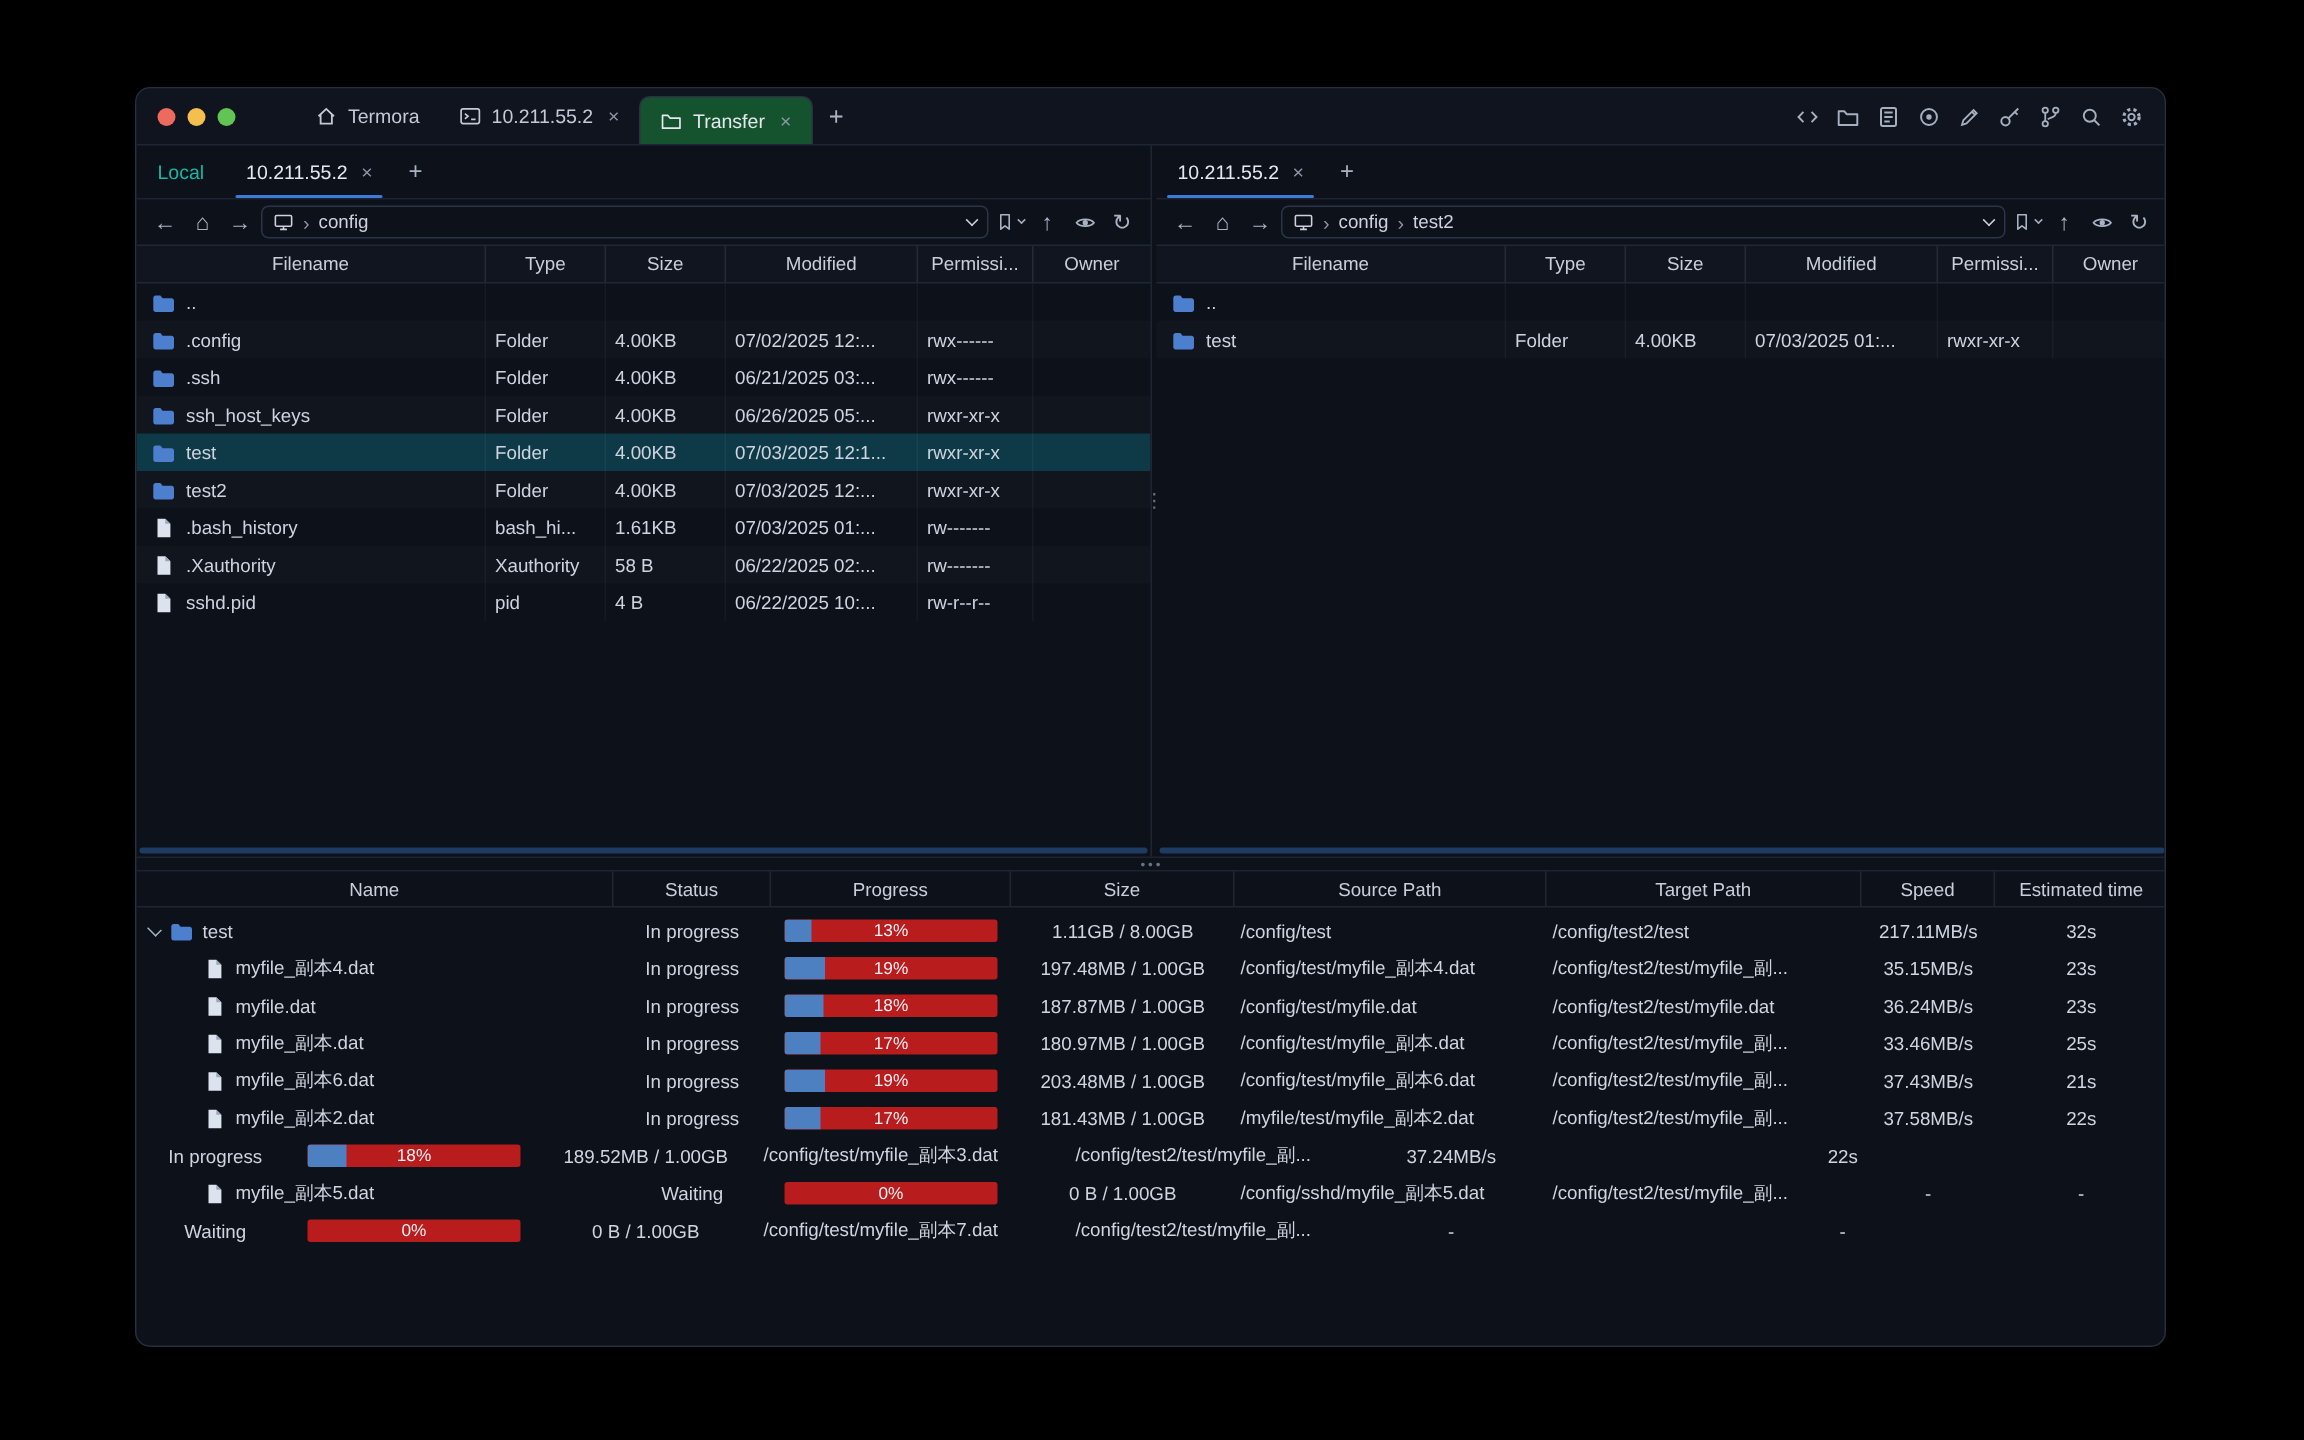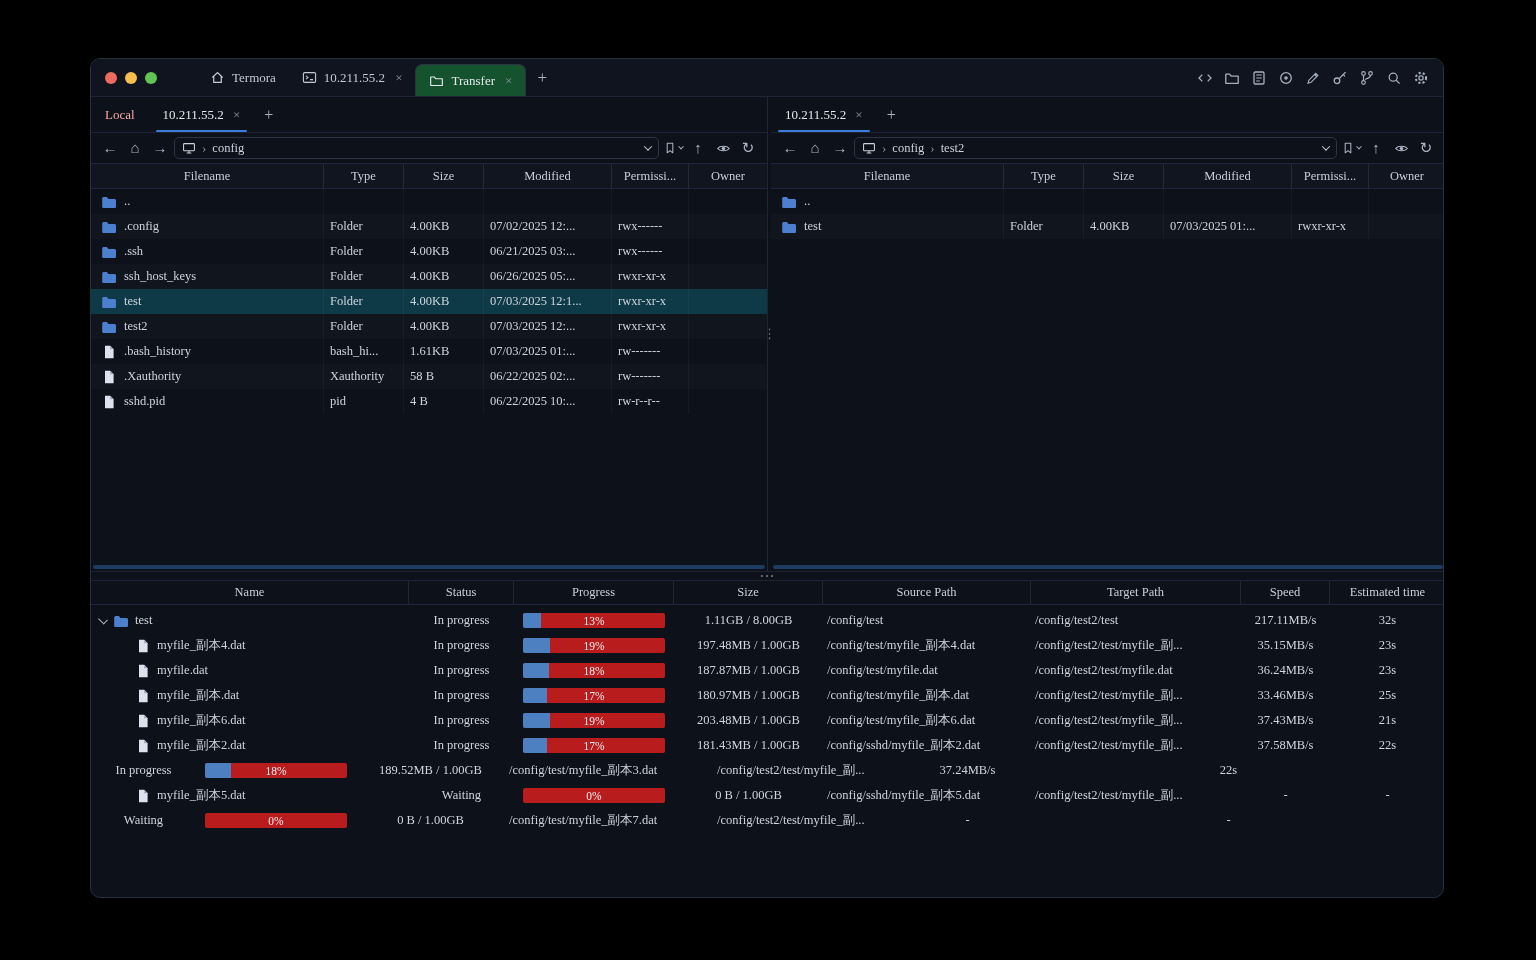--- a/index.html
+++ b/index.html
@@ -1,18 +1,18 @@
 <!DOCTYPE html>
 <html><head>
 <meta charset="utf-8">
 <style>
   * { margin:0; padding:0; box-sizing:border-box; }
   html,body { width:1536px; height:960px; background:#000; overflow:hidden;
               font-family:"Liberation Sans","DejaVu Sans",sans-serif; }
-  .stage { position:relative; width:1536px; height:752px;font-family:Liberation Serif, serif; }
+  .stage { position:relative; width:1536px; height:752px; }
 
   .window { position:absolute; left:90px; top:58px; width:1354px; height:840px;
             background:#0d1119; border:1px solid #272e3d; border-radius:10px;
             overflow:hidden; color:#d2d7e1; font-size:13px;
             box-shadow:0 22px 70px rgba(0,0,0,.65); }
 
   
   .titlebar { position:absolute; top:0; left:0; right:0; height:38px; display:flex;
               align-items:stretch; background:#0f141e; border-bottom:1px solid #1e2534; }
   .traffic { display:flex; align-items:center; gap:8px; padding:0 14px; }
@@ -32,21 +32,21 @@
 
   
   .file-area { position:absolute; top:38px; left:0; width:1354px; height:474px; display:flex; }
   .panel { display:flex; flex-direction:column; min-width:0; }
   .panel.left { width:676px; }
   .panel.right { width:674px; }
   .vsplit { width:4px; border-left:1px solid #1e2533; display:flex; align-items:center;
             justify-content:center; color:#6b7383; font-size:13px; }
 
   .subtabs { height:36px; display:flex; align-items:stretch; border-bottom:1px solid #1c2332; }
-  .stab { display:flex; align-items:center; gap:6px; padding:0 14px; color:#fca5a5; position:relative; }
+  .stab { display:flex; align-items:center; gap:6px; padding:0 14px; color:#14b8a6; position:relative; }
   .stab.active { color:#e4e8ef; }
   .stab.active::after { content:""; position:absolute; left:7px; right:7px; bottom:0; height:2px;
                         background:#3d7bd8; border-radius:1px; }
   .newtab.sm { font-size:16px; padding:0 10px; }
 
   .navbar { height:30px; display:flex; align-items:center; gap:3px; padding:0 8px; }
   .nav-btn { min-width:22px; height:22px; display:flex; align-items:center; justify-content:center;
              color:#aab3c3; font-size:15px; border-radius:4px; position:relative; }
   .pathbox { flex:1; min-width:0; height:22px; border:1px solid #2b3448; border-radius:5px;
              display:flex; align-items:center; gap:6px; padding:0 7px; color:#ccd2de; font-size:12.5px; }
@@ -656,21 +656,21 @@
       <span>myfile_副本2.dat</span>
     </div>
     <div class="tc t-center tcol-status">In progress</div>
     <div class="tc tcol-prog">
       <div class="bar">
         <div class="bar-fill" style="width: 17%;"></div>
         <div class="bar-label">17%</div>
       </div>
     </div>
     <div class="tc t-center tcol-size">181.43MB / 1.00GB</div>
-    <div class="tc tcol-src">/config/sshd/myfile_副本2.dat</div>
+    <div class="tc tcol-src">/myfile/test/myfile_副本2.dat</div>
     <div class="tc tcol-tgt">/config/test2/test/myfile_副...</div>
     <div class="tc t-center tcol-speed">37.58MB/s</div>
     <div class="tc t-center tcol-eta">22s</div>
   </div>
           <div class="trow" data-icon="file" data-level="1">
     <div class="tc t-center tcol-status">In progress</div>
     <div class="tc tcol-prog">
       <div class="bar">
         <div class="bar-fill" style="width: 18%;"></div>
         <div class="bar-label">18%</div>

